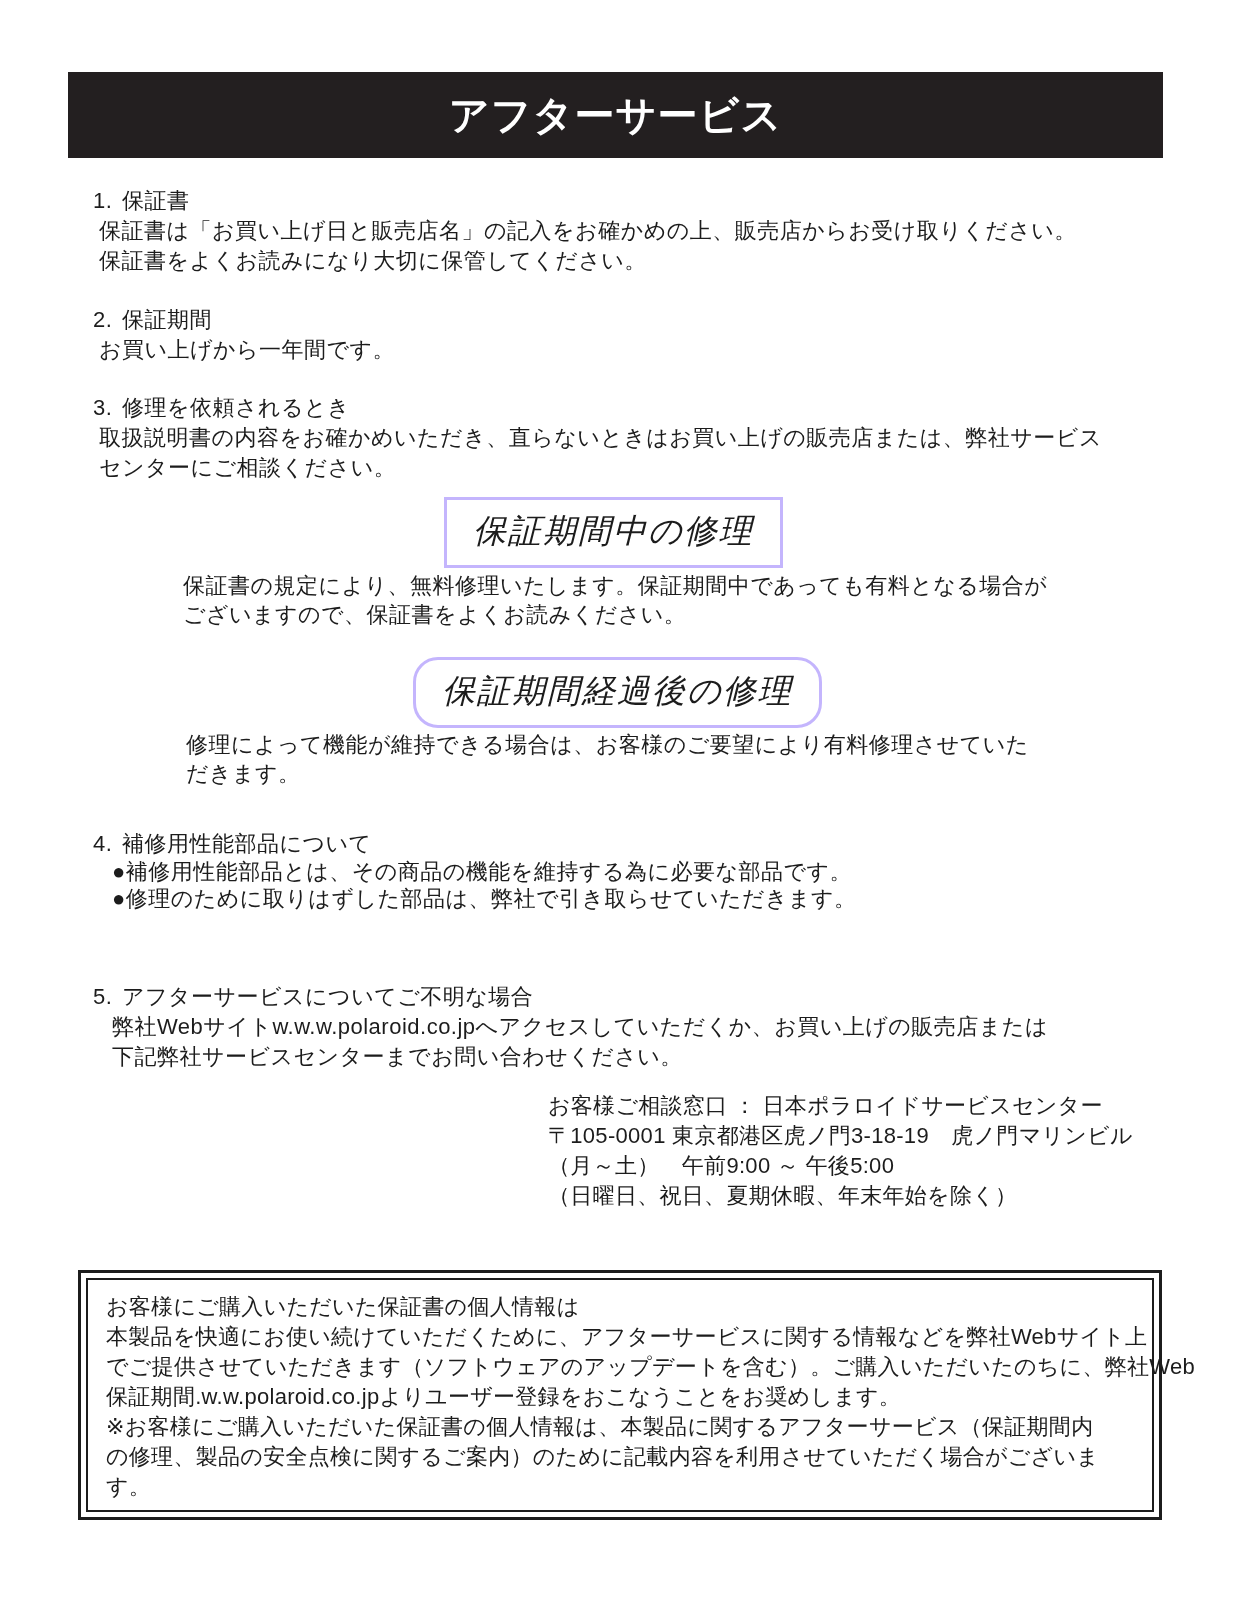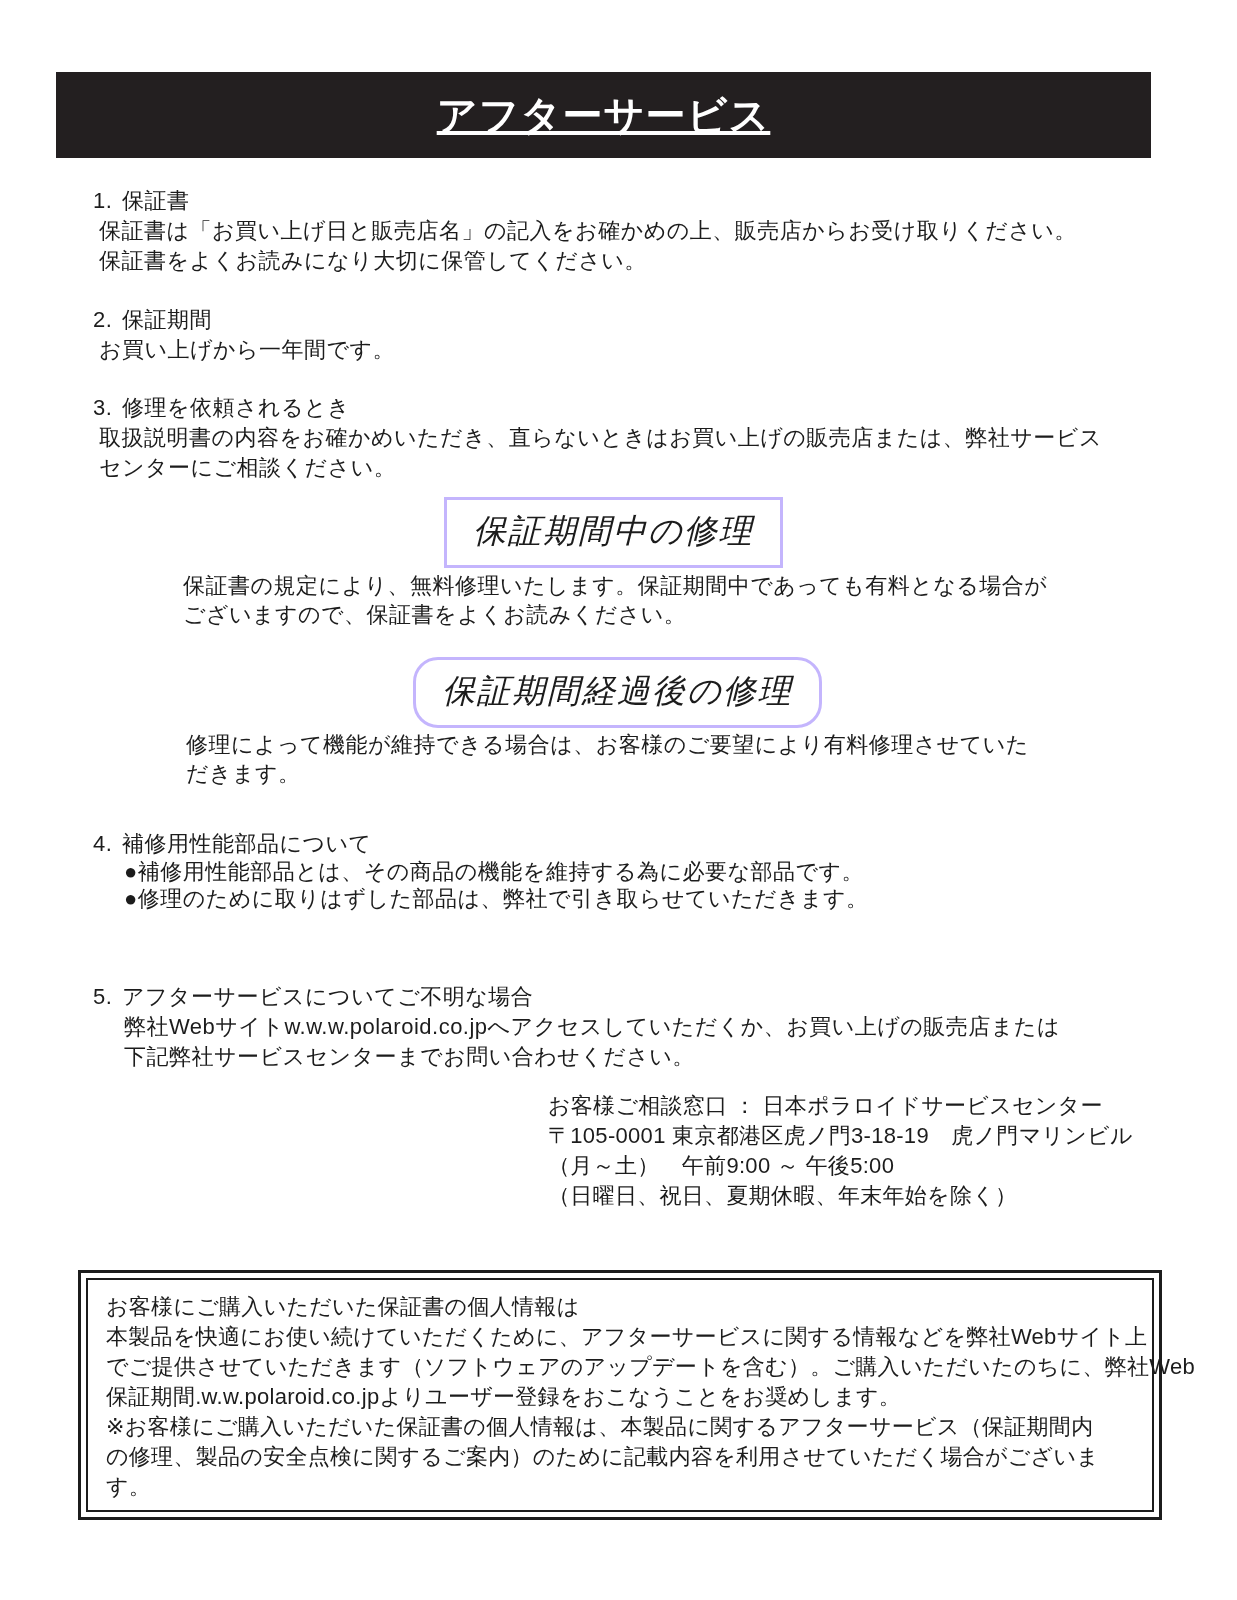--- a/index.html
+++ b/index.html
@@ -9,36 +9,35 @@
     height: 1600px;
     margin: 0 auto;
     background: #ffffff;
     font-family: "Liberation Sans", "DejaVu Sans", sans-serif;
     color: #1c1c1c;
     overflow: hidden;
   }
   
   .banner {
     position: absolute;
-    left: 56px; top: 72px;
+    left: 68px; top: 72px;
     width: 1095px; height: 86px;
     background: #231f20;
     color: #ffffff;
     display: flex; align-items: center; justify-content: center;
     font-size: 40px;
     font-weight: bold;
     letter-spacing: 1px;
-    text-decoration: underline;
   }
   
   .sec { position: absolute; left: 93px; font-size: 22px; letter-spacing: 0.5px; line-height: 30px; }
   .sec-head { display: flex; }
   .sec-num { display: inline-block; min-width: 29px; }
   .body-line { margin-left: 6px; white-space: nowrap; }
-  .indent-line { margin-left: 31px; white-space: nowrap; }
+  .indent-line { margin-left: 19px; white-space: nowrap; }
   #sec1 { top: 186px; }
   #sec2 { top: 305px; }
   #sec3 { top: 393px; }
   #sec4 { top: 830px; line-height: 27.5px; }
   #sec5 { top: 982px; }
   
   .repair-box {
     position: absolute;
     display: inline-block;
     border: 3px solid #c4b5fd;

